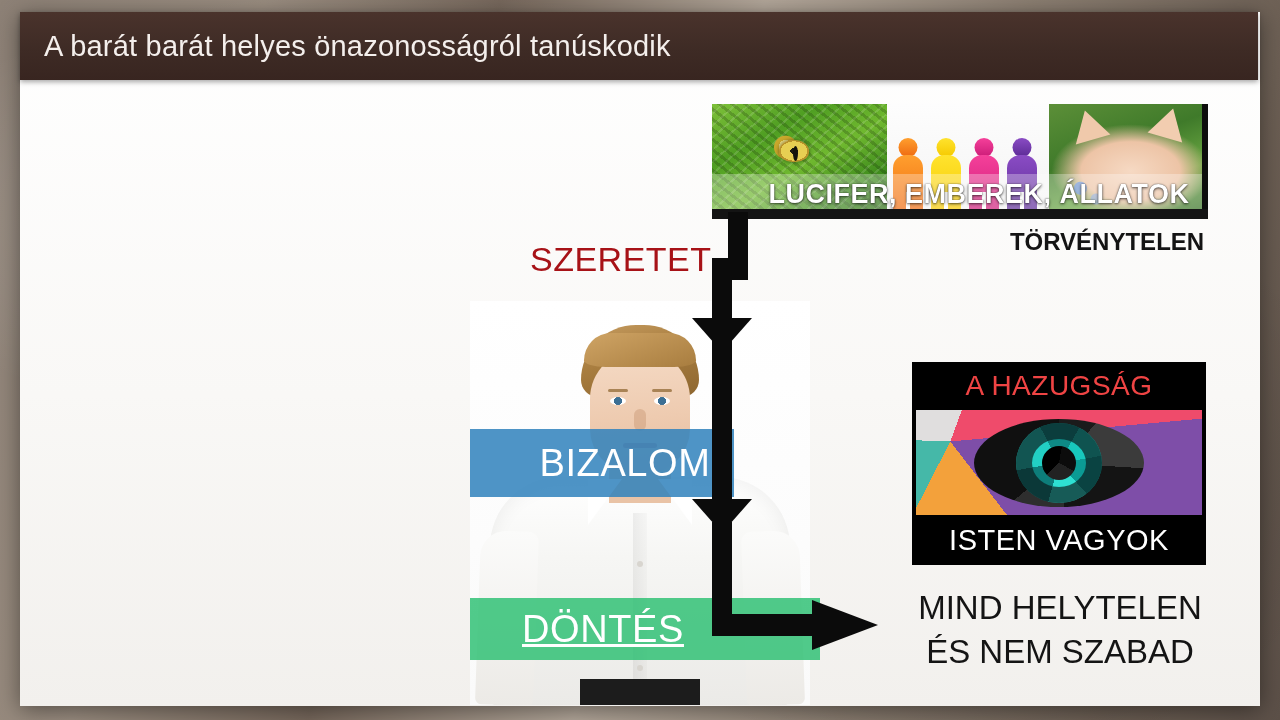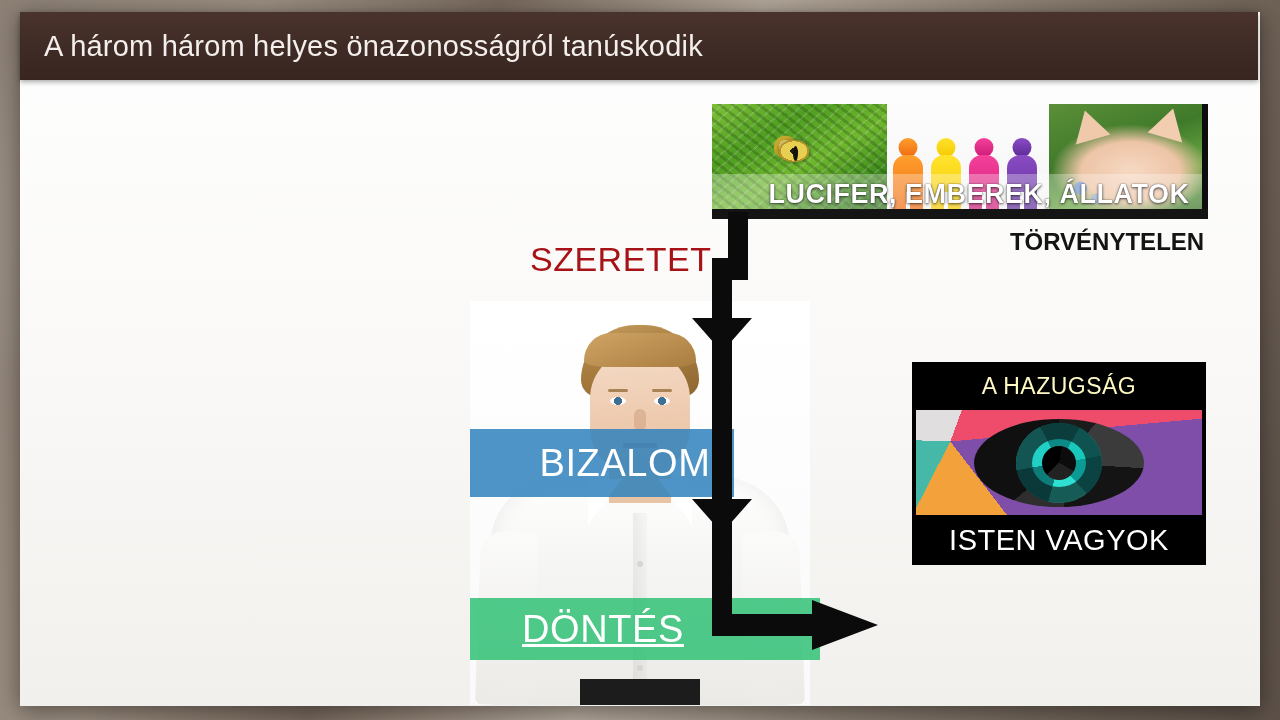--- a/index.html
+++ b/index.html
@@ -293,23 +293,23 @@
 
   
   #meme-box {
     position:absolute;
     left: 912px; top: 362px;
     width: 294px; height: 203px;
     background:#000000;
   }
   #meme-top {
     position:absolute;left:0;top:0;width:100%;height:48px;
-    background:#000; color:#fef9c3;
+    background:#000; color:#ef4444;
     display:flex;align-items:center;justify-content:center;
-    font-size:23px;letter-spacing:.5px;font-weight:400;
+    font-size:28px;letter-spacing:.5px;font-weight:400;
   }
   #meme-bottom {
     position:absolute;left:0;bottom:0;width:100%;height:50px;
     background:#000; color:#fff;
     display:flex;align-items:center;justify-content:center;
     font-size:29px;letter-spacing:.5px;font-weight:400;
   }
   #meme-eye {
     position:absolute;left:4px;top:48px;width:286px;height:105px;
     overflow:hidden;
@@ -354,21 +354,21 @@
 
 <div id="stage">
 
   <div id="backdrop"></div>
 
   <div id="slide">
     <div id="slide-inner"></div>
   </div>
 
   <div id="title-bar">
-    <div id="title-text">A három három helyes önazonosságról tanúskodik</div>
+    <div id="title-text">A barát barát helyes önazonosságról tanúskodik</div>
   </div>
 
   <div id="top-banner">
     <div class="banner-img" id="img-snake"></div>
     <div class="banner-img" id="img-people">
       <div class="person" id="p1">
         <div class="head"></div>
           <div class="body"></div>
           <div class="legs"></div>
       </div>
@@ -432,20 +432,24 @@
   </div>
 
   <div id="meme-box">
     <div id="meme-top">A HAZUGSÁG</div>
     <div id="meme-eye">
       <div id="meme-pupil"></div>
     </div>
     <div id="meme-bottom">ISTEN VAGYOK</div>
   </div>
 
+  <div id="mind-helytelen">
+    <span>MIND HELYTELEN</span><br>
+    <span>ÉS NEM SZABAD</span>
+  </div>
 
   <svg id="arrow-layer" width="1280" height="720" viewBox="0 0 1280 720">
 
     <g fill="#0b0b0b">
 
       <rect x="728" y="212" width="20" height="56"></rect>
 
       <rect x="712" y="258" width="36" height="22"></rect>
 
       <rect x="712" y="258" width="20" height="68"></rect>

